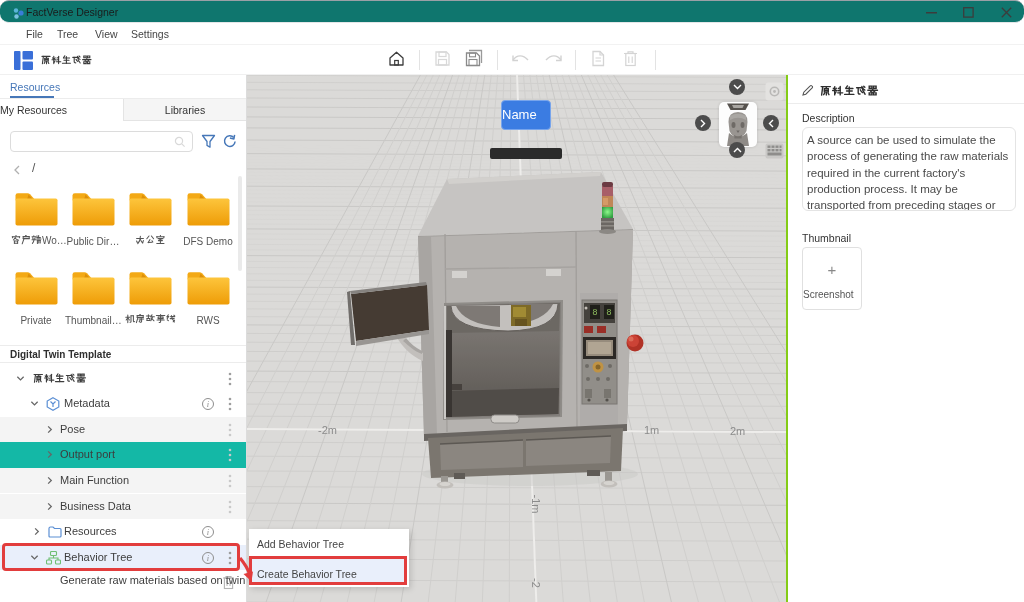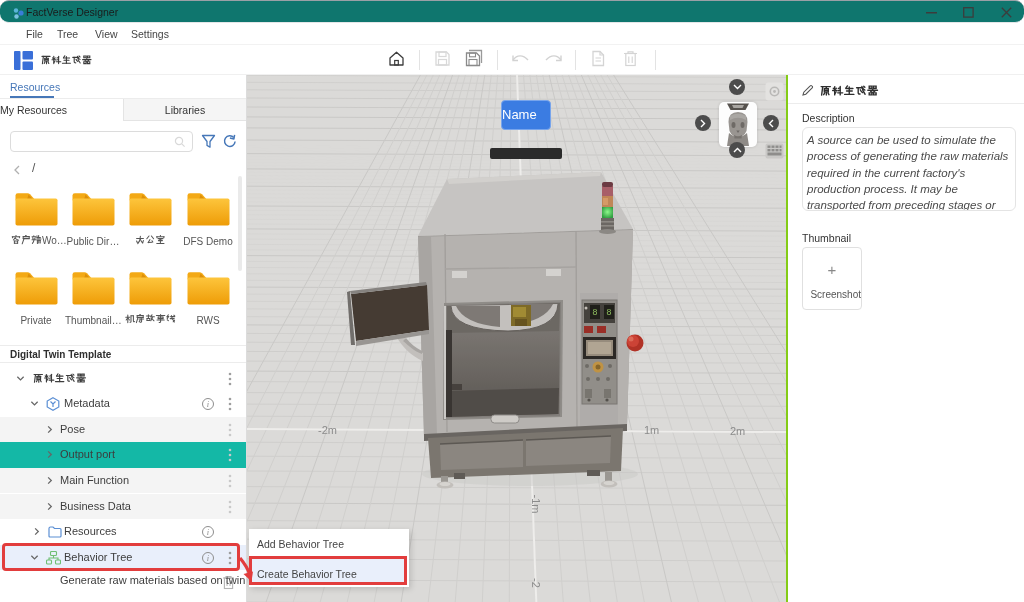--- a/index.html
+++ b/index.html
@@ -830,27 +830,27 @@
           <path d="M50 36 V46"></path>
           <path d="M32 54 L46 64"></path>
           <path d="M70 52 L54 64"></path>
           <path d="M20 68 H44 V86 H20 Z"></path>
           <path d="M56 68 H80 V86 H56 Z"></path>
         </g>
       </g>
     </svg>
 <div class="abs" style="left:0;top:28px;width:238px;height:1px;background:#ececec"></div>
 <div class="abs" style="left:14px;top:37px;font-size:10.5px;color:#333">Description</div>
-<div class="abs" style="left:14px;top:52px;width:214px;height:84px;border:1px solid #e4e4e4;border-radius:6px;overflow:hidden;font-style:italic;">
+<div class="abs" style="left:14px;top:52px;width:214px;height:84px;border:1px solid #e4e4e4;border-radius:6px;overflow:hidden;">
 <div style="padding:4px 4px;font-size:11.5px;line-height:16.3px;color:#4a4a4a;">A source can be used to simulate the process of generating the raw materials required in the current factory's production process. It may be transported from preceding stages or</div>
     </div>
 <div class="abs" style="left:14px;top:157px;font-size:10.5px;color:#333">Thumbnail</div>
 <div class="abs" style="left:14px;top:172px;width:60px;height:63px;border:1px solid #e0e0e0;border-radius:4px;">
 <div class="abs" style="left:0;top:13px;width:58px;text-align:center;font-size:15px;color:#888;">+</div>
-<div class="abs" style="left:0;top:41px;width:58px;text-align:right;font-size:10px;color:#555">Screenshot</div>
+<div class="abs" style="left:0;top:41px;width:58px;text-align:left;font-size:10px;color:#555">Screenshot</div>
     </div>
 </div>
 <div class="abs" style="left:249px;top:529px;width:160px;height:58px;background:#fff;box-shadow:2px 2px 6px rgba(0,0,0,0.15);"></div>
 <div class="abs" style="left:257px;top:538px;font-size:10.5px;color:#444;">Add Behavior Tree</div>
 <div class="abs" style="left:250px;top:557px;width:157px;height:28px;background:#e9effb;"></div>
 <div class="abs" style="left:257px;top:568px;font-size:10.5px;color:#444;">Create Behavior Tree</div>
 <div class="abs" style="left:249px;top:556px;width:158px;height:29px;border:3px solid #e23d3d;"></div>
 <svg class="abs" style="left:238px;top:557px" width="18" height="26" viewBox="0 0 18 26">
 <path d="M2 1 C7 7 10 12 12 18" fill="none" stroke="#e23d3d" stroke-width="3.2"></path>
 <path d="M5.5 17 L13.5 24.5 L15 14.5 Z" fill="#e23d3d"></path>

